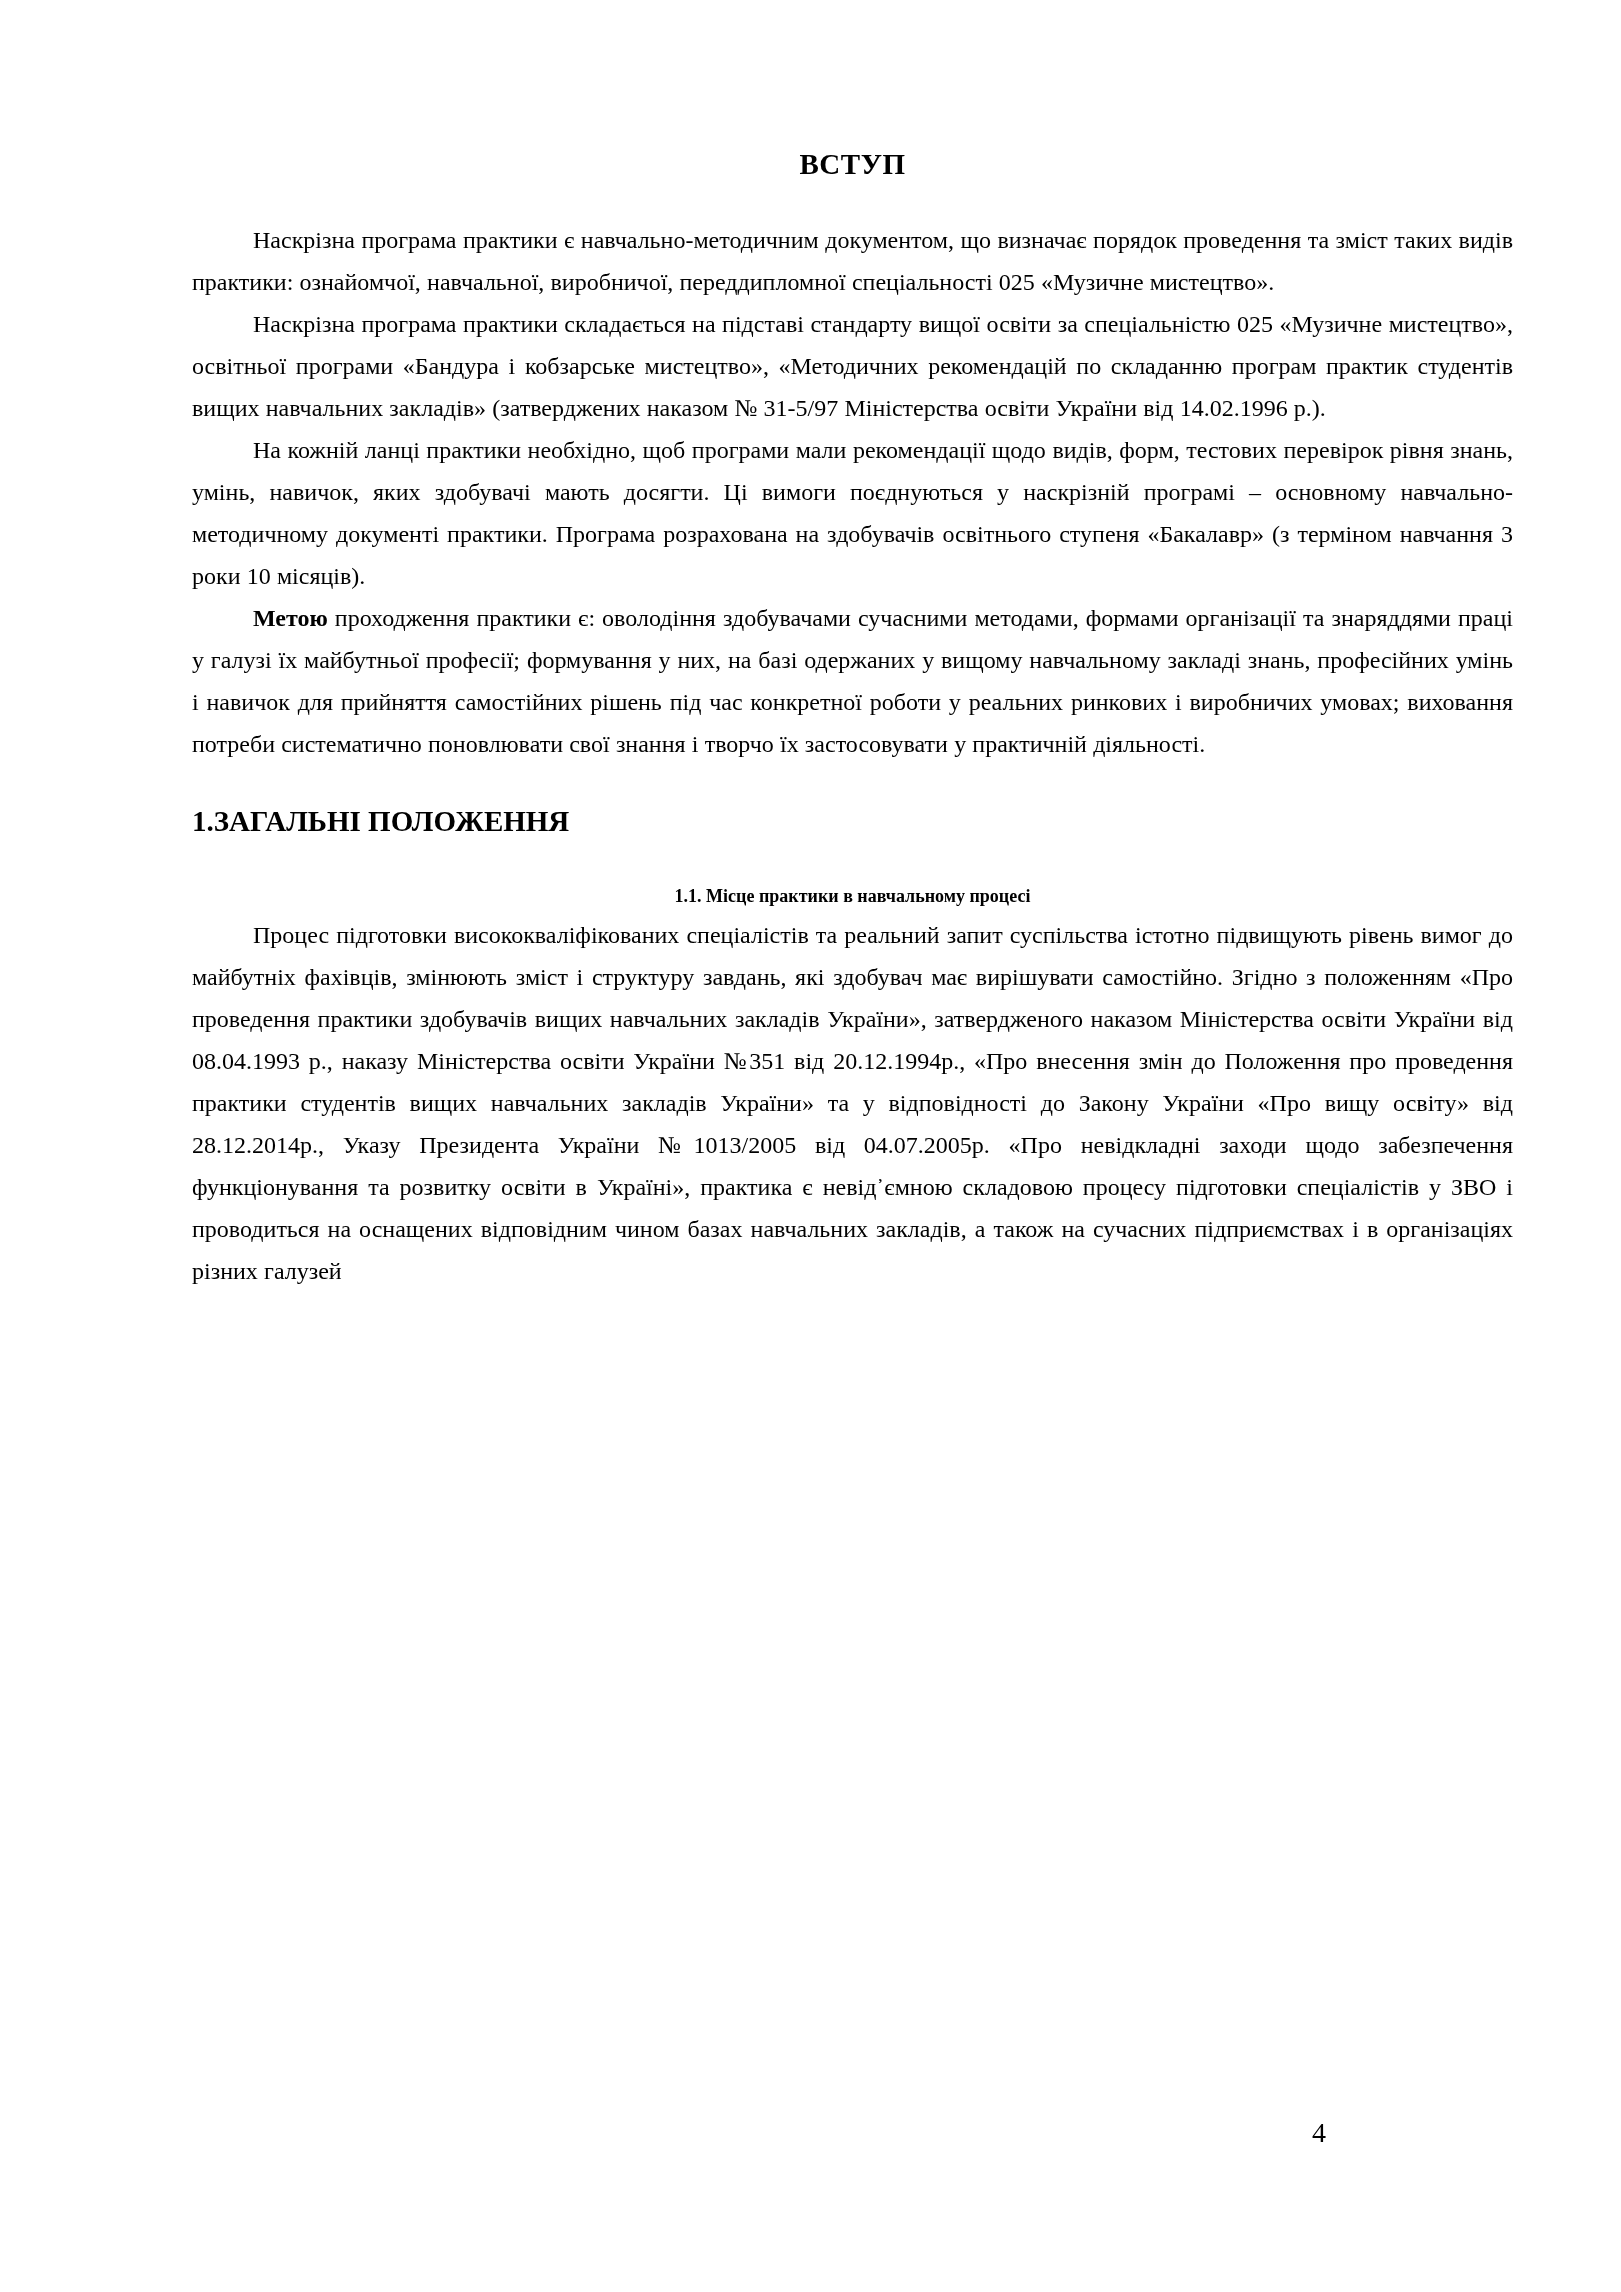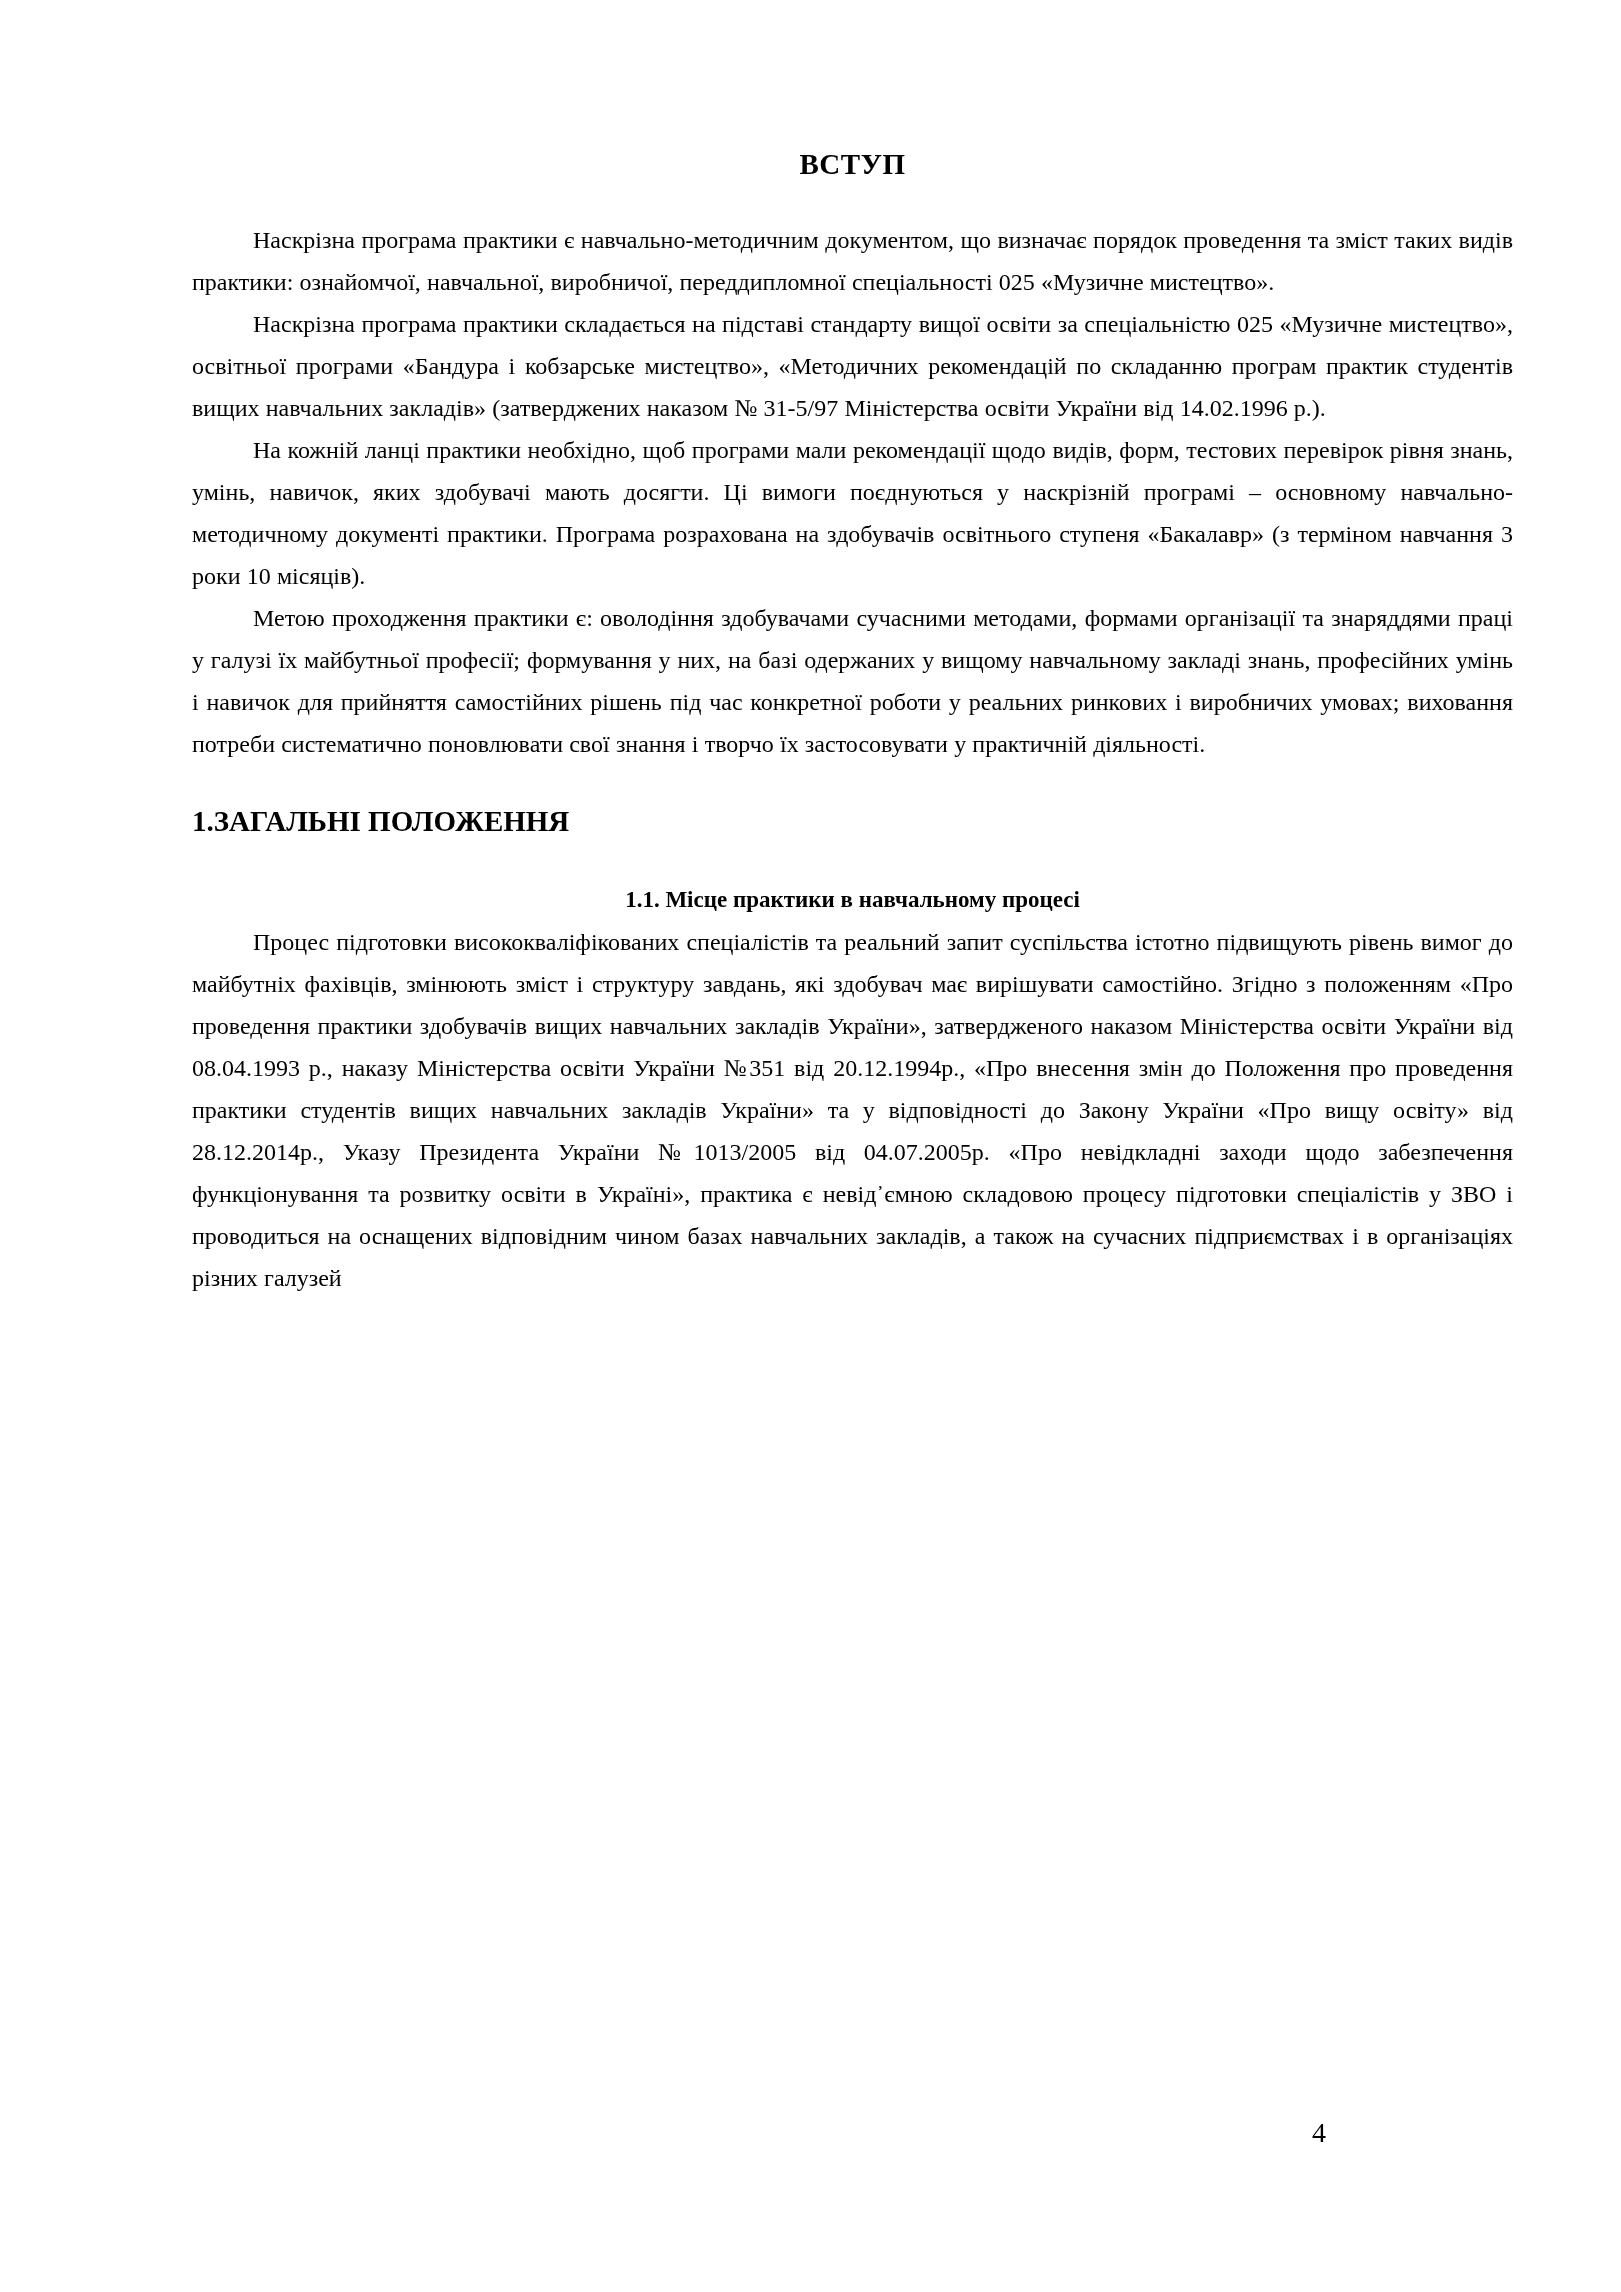--- a/index.html
+++ b/index.html
@@ -43,41 +43,41 @@
   }
 
   h2.section-heading {
     font-size: 29px;
     font-weight: bold;
     margin: 37px 0 0 0;
     line-height: 1.35;
   }
 
   h3.subsection-heading {
-    font-size: 23px;
+    font-size: 18px;
     font-weight: bold;
     text-align: center;
     margin: 43px 0 5.9px 0;
     line-height: 1.35;
   }
 
   p.body-par {
     font-size: 24px;
     line-height: 42px;
     text-align: justify;
     text-justify: inter-word;
     text-indent: 61px;
     margin: 0;
     hyphens: none;
     word-spacing: 0.2px;
   }
 
   p.body-par b,
   .lead-bold {
-    font-weight: normal;
+    font-weight: bold;
   }
 
   .page-number {
     position: absolute;
     right: 108px;
     top: 2119px;
     font-size: 28px;
     text-align: right;
     line-height: 1;
   }

